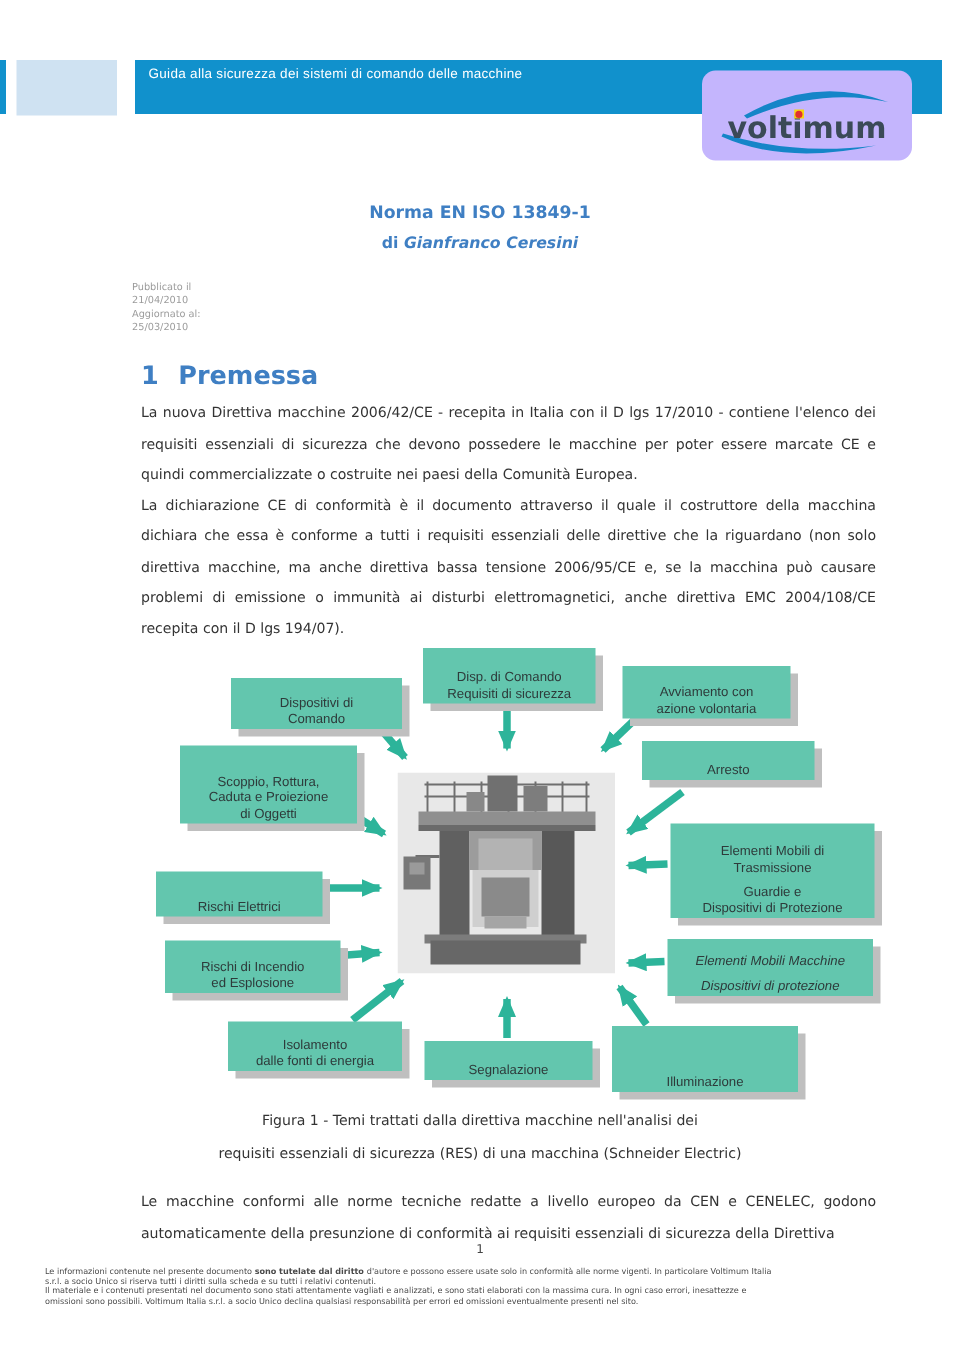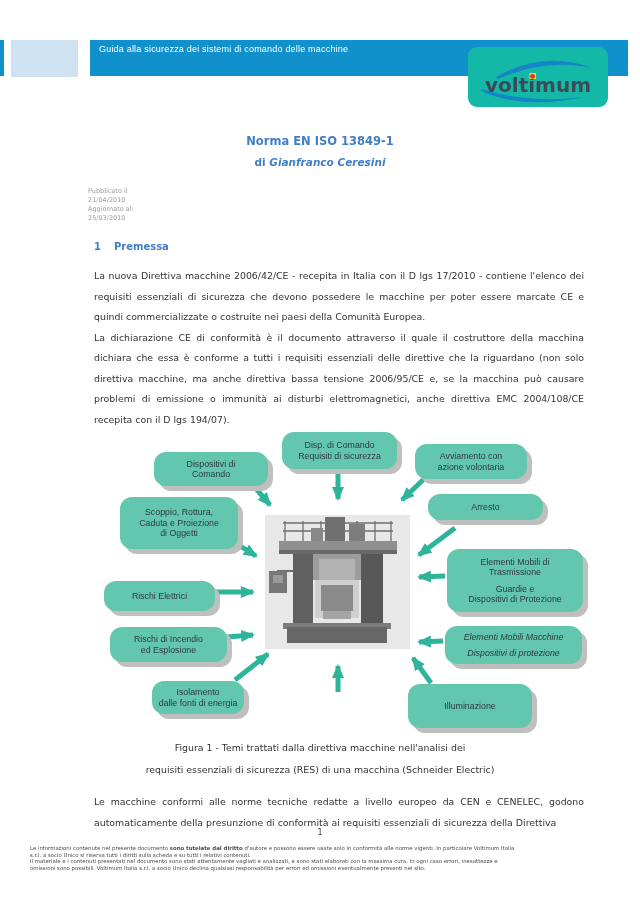--- a/index.html
+++ b/index.html
@@ -16,74 +16,74 @@
     position:absolute; left:90px; top:36px; width:538px; height:36px;
     background:#1191cc;
   }
   .topbar-title {
     position:absolute; left:9px; top:4px;
     font-size:9px; color:#ffffff; letter-spacing:.2px;
     font-family:"Liberation Sans", sans-serif;
   }
   .logo {
     position:absolute; left:468px; top:43px; width:140px; height:60px;
-    background:#14b8a6; border-radius:9px; z-index:3;
+    background:#c4b5fd; border-radius:9px; z-index:3;
   }
   .logo svg { position:absolute; inset:0; }
 
   
   .title-block { position:absolute; left:0; top:127px; width:100%; text-align:center; color:#3f7fc3; }
   .title-l1 { font-size:11.5px; font-weight:bold; line-height:21px; }
   .title-l2 { font-size:11.5px; font-weight:bold; line-height:21px; }
   .title-l3 { font-size:10.5px; font-weight:bold; line-height:20px; }
   .title-l3 .author { font-style:italic; }
 
   .pub-info {
     position:absolute; left:88px; top:183px;
     font-size:6.5px; line-height:9px; color:#9b9b9b;
   }
 
   
   .section-heading {
     position:absolute; left:94px; top:237px;
-    font-size:10px; font-weight:bold; color:#3f7fc3;
+    font-size:17px; font-weight:bold; color:#3f7fc3;
   }
   .section-heading .num { margin-right:13px; }
 
   .bodytext {
     position:absolute; left:94px; width:490px;
     font-size:9.4px; line-height:20.5px; text-align:justify; color:#333;
   }
   .bodytext p { margin:0; }
   #body-block-1 { top:262px; }
   #body-block-2 { top:788px; }
 
   
   .diagram { position:absolute; left:95px; top:425px; width:500px; height:300px; }
   .machine { position:absolute; left:170px; top:86px; width:145px; height:134px; }
   .arrows  { position:absolute; inset:0; pointer-events:none; }
   .dbox {
     position:absolute; background:#63c6ae; color:#2e3b3b;
     font-family:"Liberation Sans", sans-serif; font-size:8.8px;
-    text-align:center; display:flex; flex-direction:column; justify-content:center;
-    box-shadow:5px 5px 0 #bfbfbf; padding:2px 3px; box-sizing:border-box;border-radius:12px;
+    text-align:center; display:flex; flex-direction:column; justify-content:flex-end;
+    box-shadow:5px 5px 0 #bfbfbf; padding:2px 3px; box-sizing:border-box;
   }
   .dbox span { display:block; line-height:10.5px; }
   .dbox span.gap { margin-bottom:6px; }
 
   #box-disp-comando   { left:187px; top:3px;   width:115px; height:37px; }
   #box-dispositivi    { left:59px;  top:23px;  width:114px; height:34px; }
   #box-avviamento     { left:320px; top:15px;  width:112px; height:35px; }
   #box-arresto        { left:333px; top:65px;  width:115px; height:26px; }
   #box-scoppio        { left:25px;  top:68px;  width:118px; height:52px; }
   #box-trasmissione   { left:352px; top:120px; width:136px; height:63px; }
   #box-elettrici      { left:9px;   top:152px; width:111px; height:30px; }
   #box-macchine       { left:350px; top:197px; width:137px; height:38px;font-style:italic; }
   #box-incendio       { left:15px;  top:198px; width:117px; height:35px; }
-  #box-isolamento     { left:57px;  top:252px; width:92px; height:33px; }
+  #box-isolamento     { left:57px;  top:252px; width:116px; height:33px; }
   #box-segnalazione   { left:188px; top:265px; width:112px; height:26px; }
   #box-illuminazione  { left:313px; top:255px; width:124px; height:44px; }
 
   
   .caption { position:absolute; left:0; top:733px; width:100%; text-align:center;
              font-size:9.4px; line-height:22px; color:#333; }
   .page-num { position:absolute; left:0; top:824px; width:100%; text-align:center;
               font-size:8px; color:#444; }
   .footnote {
     position:absolute; left:30px; top:841px; width:582px;
@@ -222,20 +222,23 @@
       <span>Dispositivi di protezione</span>
     </div>
     <div class="dbox" id="box-incendio">
       <span>Rischi di Incendio</span>
       <span>ed Esplosione</span>
     </div>
     <div class="dbox" id="box-isolamento">
       <span>Isolamento</span>
       <span>dalle fonti di energia</span>
     </div>
+    <div class="dbox" id="box-segnalazione">
+      <span>Segnalazione</span>
+    </div>
     <div class="dbox" id="box-illuminazione">
       <span>Illuminazione</span>
     </div>
   </div>
 
   <div class="caption">
     <div>Figura 1 - Temi trattati dalla direttiva macchine nell'analisi dei</div>
     <div>requisiti essenziali di sicurezza (RES) di una macchina (Schneider Electric)</div>
   </div>
 

